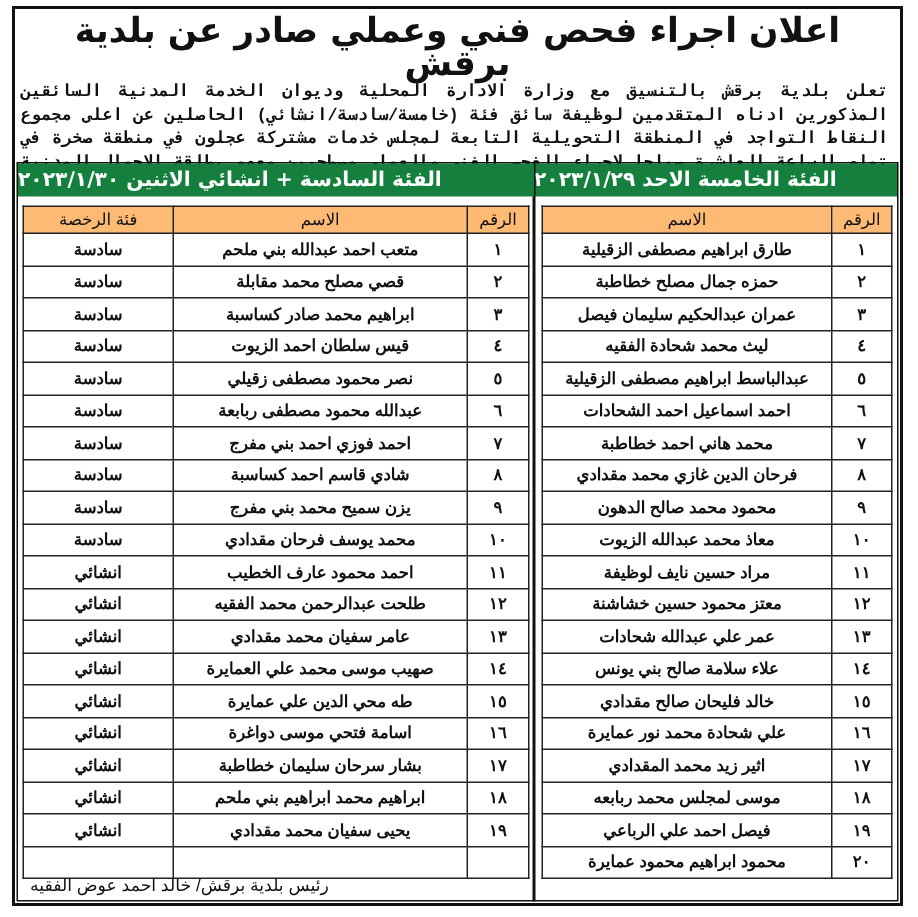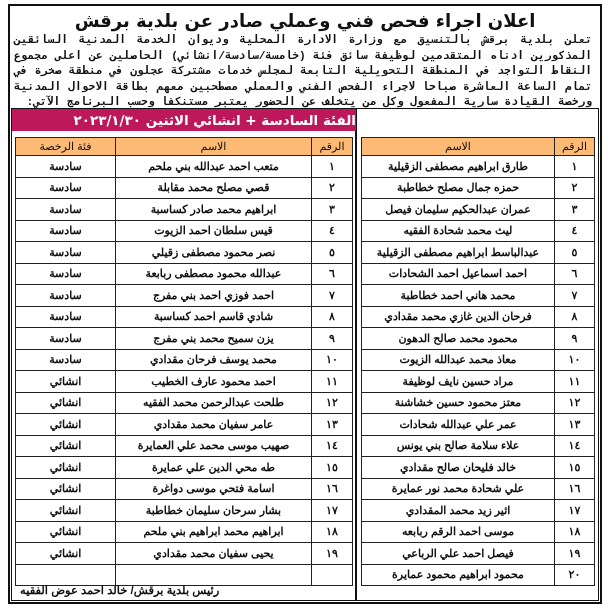--- a/index.html
+++ b/index.html
@@ -21,21 +21,21 @@
   .title-block {
     position: absolute;
     left: 4px; right: 4px; top: 4px;
     height: 98px;
     direction: rtl;
     text-align: center;
   }
   .title {
     font-family: "DejaVu Sans", sans-serif;
     font-weight: bold;
-    font-size: 18px;
+    font-size: 23px;
     line-height: 22px;
     margin: 0;
     letter-spacing: 0px;
   }
   .body-text {
     font-family: Liberation Mono, monospace;
     font-weight: bold;
     font-size: 11.2px;
     line-height: 15.5px;
     text-align: justify;
@@ -45,28 +45,28 @@
   }
   .panel {
     position: absolute;
     top: 102px;
     box-sizing: border-box;
     border: 1.5px solid #111;
   }
   .panel.right { right: 1px; width: 244px; height: 493px; }
   .panel.left  { left: 1px;  width: 346px; height: 493px; }
   .section-header {
-    background: #be185d;
+    background: #15803d;
     color: #fff;
     font-family: "DejaVu Sans", sans-serif;
     font-weight: bold;
     font-size: 13.5px;
     height: 22px;
     line-height: 22px;
-    text-align: right;
+    text-align: left;
     direction: rtl;
     white-space: nowrap;
     overflow: hidden;
   }
   table.roster {
     border-collapse: collapse;
     direction: rtl;
     position: absolute;
     top: 28px;
     table-layout: fixed;
@@ -88,36 +88,37 @@
     background: #fdba74;
     font-weight: normal;
     font-size: 11px;
     height: 17px;
   }
   .footer-sign {
     position: absolute;
     left: 8px; bottom: 3px;
     direction: rtl;
     font-family: "Liberation Sans", sans-serif;
-    font-weight: bold;
+    font-weight: normal;
     font-size: 11.5px;
     margin-top: 12px;
   }
 </style>
 </head>
 <body>
 
 <div class="page">
 
   <div class="title-block">
     <h1 class="title">اعلان اجراء فحص فني وعملي صادر عن بلدية برقش</h1>
     <p class="body-text">تعلن بلدية برقش بالتنسيق مع وزارة الادارة المحلية وديوان الخدمة المدنية السائقين المذكورين ادناه المتقدمين لوظيفة سائق فئة (خامسة/سادسة/انشائي) الحاصلين عن اعلى مجموع النقاط التواجد في المنطقة التحويلية التابعة لمجلس خدمات مشتركة عجلون في منطقة صخرة في تمام الساعة العاشرة صباحا لاجراء الفحص الفني والعملي مصطحبين معهم بطاقة الاحوال المدنية ورخصة القيادة سارية المفعول وكل من يتخلف عن الحضور يعتبر مستنكفا وحسب البرنامج الآتي:</p>
   </div>
 
   <div class="panel right">
+    <div class="section-header">الفئة الخامسة الاحد ٢٠٢٣/١/٢٩</div>
     <table class="roster">
       <colgroup>
         <col style="width:40px">
         <col style="width:193px">
       </colgroup>
       <thead>
         <tr>
           <th>الرقم</th>
           <th>الاسم</th>
         </tr>
@@ -186,21 +187,21 @@
           <tr>
             <td>١٦</td>
             <td>علي شحادة محمد نور عمايرة</td>
           </tr>
           <tr>
             <td>١٧</td>
             <td>اثير زيد محمد المقدادي</td>
           </tr>
           <tr>
             <td>١٨</td>
-            <td>موسى احمد الرقم ربابعه</td>
+            <td>موسى لمجلس محمد ربابعه</td>
           </tr>
           <tr>
             <td>١٩</td>
             <td>فيصل احمد علي الرباعي</td>
           </tr>
           <tr>
             <td>٢٠</td>
             <td>محمود ابراهيم محمود عمايرة</td>
           </tr>
         </tbody>

